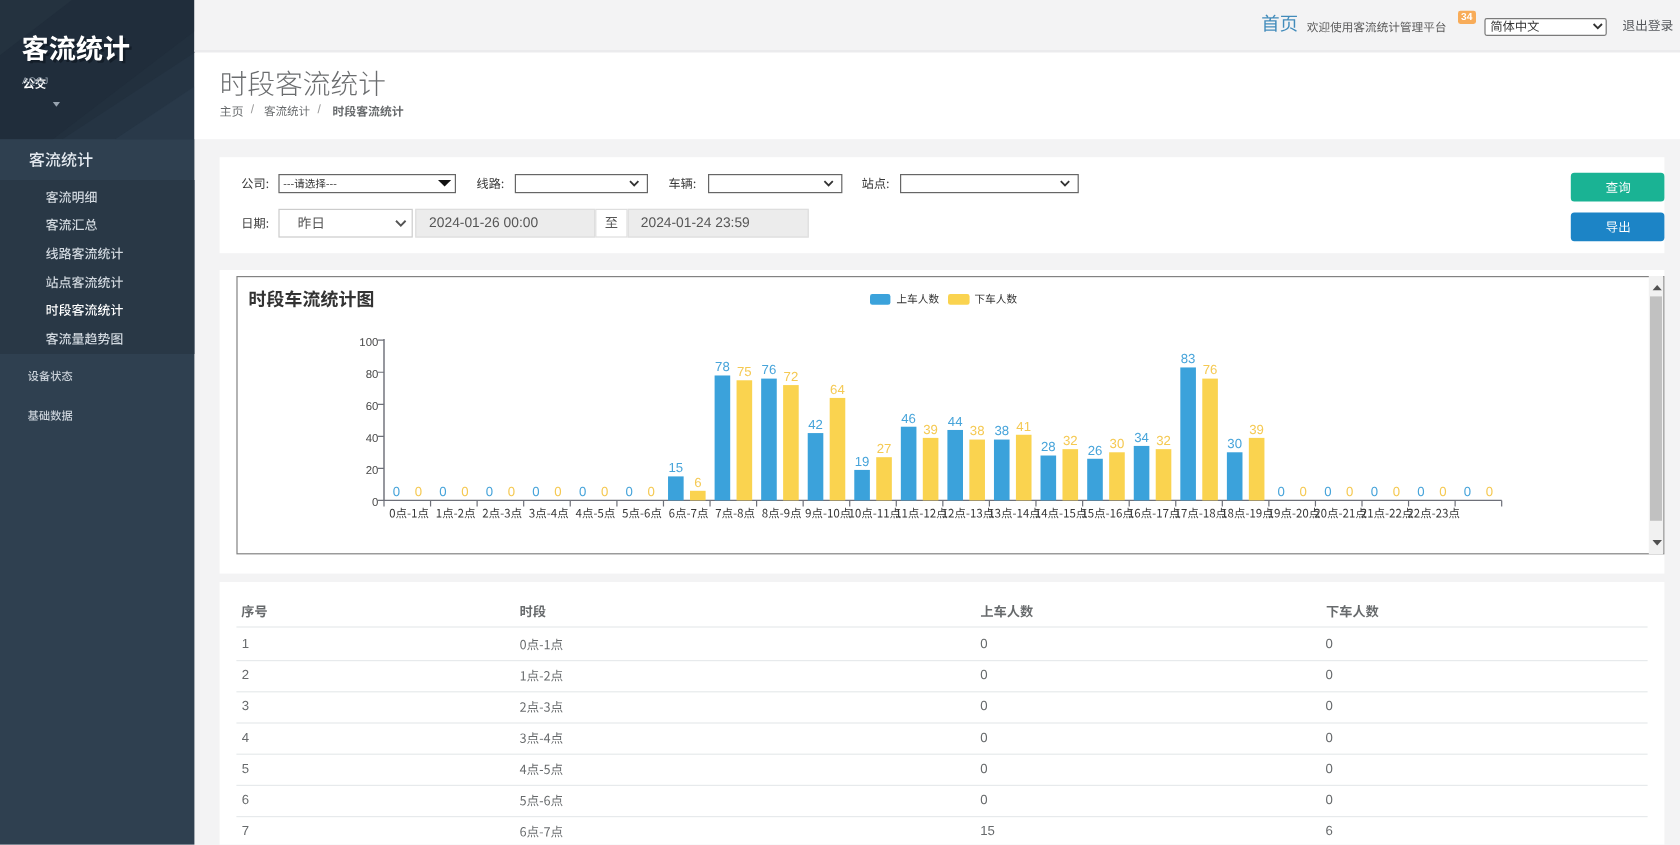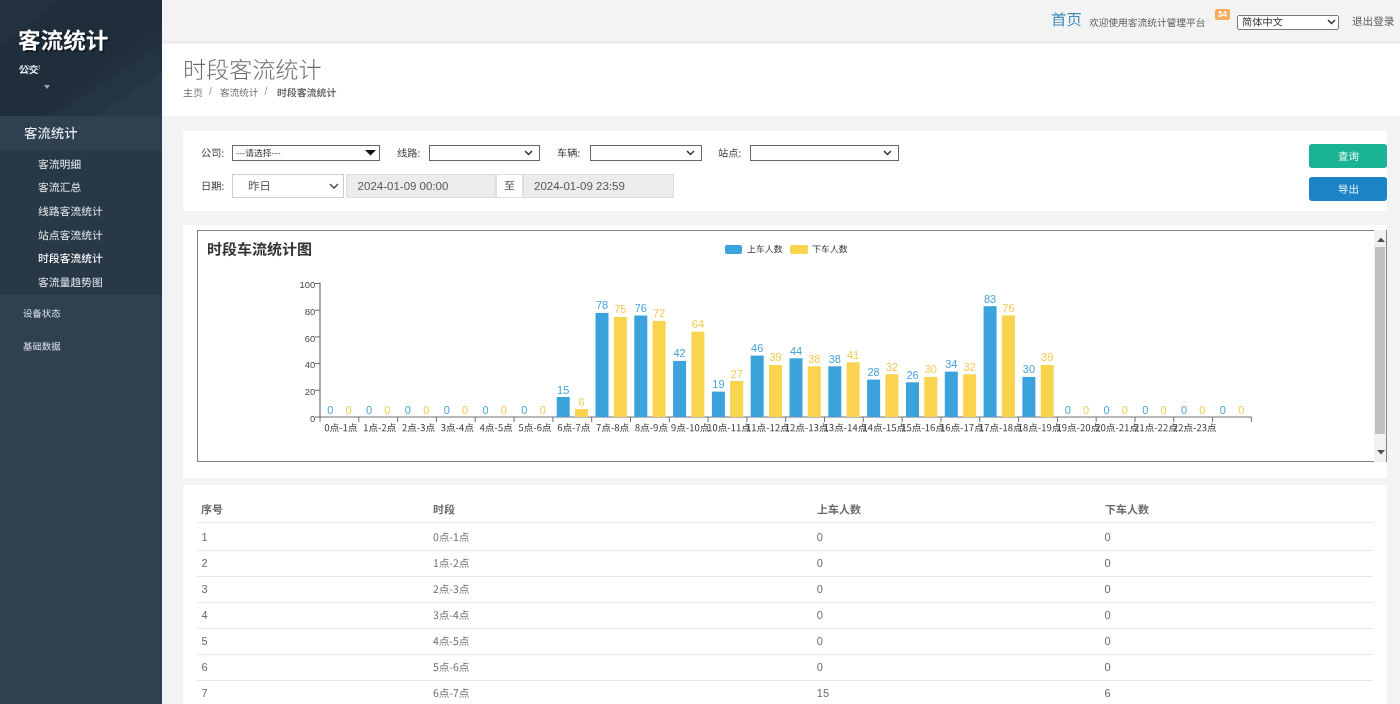--- a/index.html
+++ b/index.html
@@ -429,31 +429,31 @@
       <g transform="translate(0,11.97) scale(0.011400,-0.011400)">
         <use href="#gR6628"></use>
         <use href="#gR65E5" x="1000"></use>
       </g>
     </g>
   </svg>
 <svg class="abs" style="left:329px;top:183px" width="10" height="7">
     <path d="M1 1 L5 5 L9 1" fill="none" stroke="#555" stroke-width="1.6"></path>
   </svg>
 <div class="abs" style="left:346.2px;top:173.7px;width:149.6px;height:24.4px;background:#ececec;border:1px solid #dedede"></div>
-<div class="abs" style="left:357.6px;top:180px;color:#555;font-size:11.5px">2024-01-09 00:00</div>
+<div class="abs" style="left:357.6px;top:180px;color:#555;font-size:11.5px">2024-01-26 00:00</div>
 <div class="abs" style="left:495.8px;top:173.7px;width:26.8px;height:24.4px;background:#fff;border:1px solid #dedede"></div>
 <svg style="position:absolute;left:503.8px;top:178.0px;overflow:visible" width="11" height="15">
     <g fill="#555">
       <g transform="translate(0,11.55) scale(0.011000,-0.011000)">
         <use href="#gR81F3"></use>
       </g>
     </g>
   </svg>
 <div class="abs" style="left:522.6px;top:173.7px;width:151px;height:24.4px;background:#ececec;border:1px solid #dedede"></div>
-<div class="abs" style="left:534px;top:180px;color:#555;font-size:11.5px">2024-01-09 23:59</div>
+<div class="abs" style="left:534px;top:180px;color:#555;font-size:11.5px">2024-01-24 23:59</div>
 <div class="abs" style="left:1309px;top:144px;width:78px;height:24px;background:#1ab394;border-radius:3px"></div>
 <svg style="position:absolute;left:1337.5px;top:149.4px;overflow:visible" width="21" height="14">
     <g fill="#ffffff">
       <g transform="translate(0,11.03) scale(0.010500,-0.010500)">
         <use href="#gR67E5"></use>
         <use href="#gR8BE2" x="1000"></use>
       </g>
     </g>
   </svg>
 <div class="abs" style="left:1309px;top:177.2px;width:78px;height:24px;background:#1c84c6;border-radius:3px"></div>

